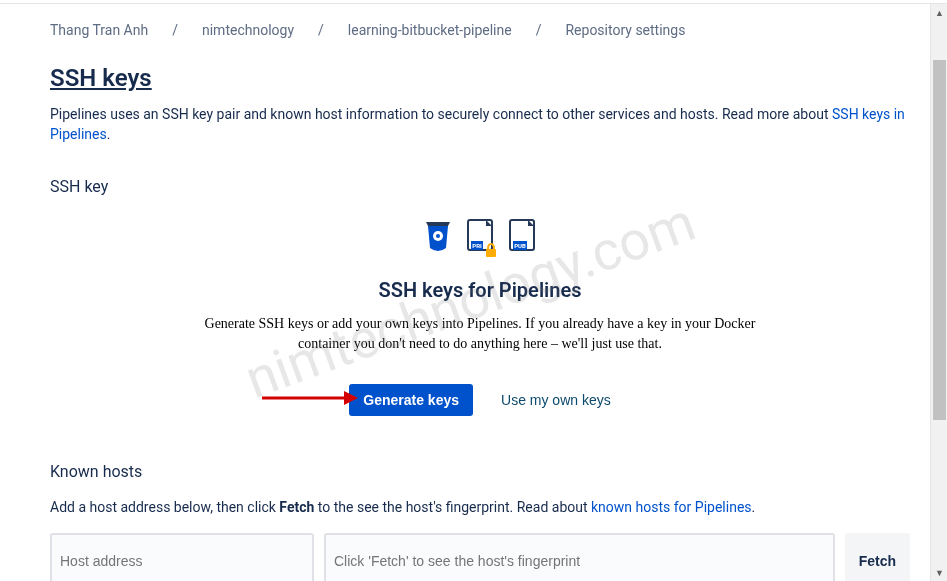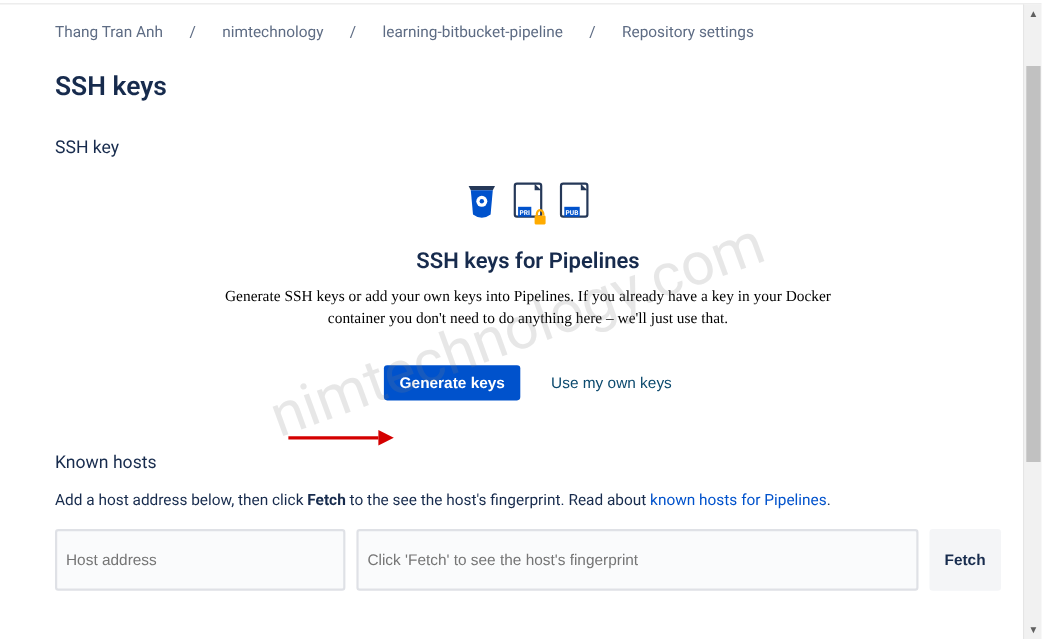--- a/index.html
+++ b/index.html
@@ -11,21 +11,21 @@
       height: 581px;
       overflow: hidden;
       position: relative;
     }
     .topbar { height: 4px; background: #fff; border-bottom: 1px solid #e5e5e5; }
     .content-wrap { display: flex; height: 577px;}
     .main { flex: 1; padding: 18px 20px 40px 50px; overflow: hidden;}
     .breadcrumb { font-size: 14px; color: #5e6c84; display:flex; align-items:center; flex-wrap:wrap;gap:16px;}
     .breadcrumb a { color: #5e6c84; text-decoration: none; }
     .breadcrumb .sep { margin: 0 8px; color:#5e6c84;}
-    h1.page-title { font-size: 24px; font-weight: 600; color:#172b4d; margin-top: 26px;}
+    h1.page-title { font-size: 24px; font-weight: 600; color:#172b4d; margin-top: 26px; text-decoration: underline;}
     .desc { font-size: 14px; color:#172b4d; margin-top: 12px; line-height:1.45;}
     .desc a, .link { color:#0052cc; text-decoration:none;}
     h2.section { font-size: 16px; font-weight:400; margin-top: 32px; color:#172b4d;}
     .pipelines-icons { display:flex; justify-content:center; gap: 12px; margin-top: 22px;}
     .pipelines-title { text-align:center; font-size: 20px; font-weight:600; margin-top: 22px; color:#172b4d;}
     .pipelines-desc { text-align:center; font-size:14px; color:#000000; max-width: 560px; margin: 12px auto 0; line-height:1.45;font-family:Liberation Serif, serif;}
     .btn-row { display:flex; justify-content:center; align-items:center; gap: 28px; margin-top: 30px;}
     .btn-primary { background:#0052cc; color:#fff; border:none; border-radius:3px; padding: 8px 14px; font-size:14px; font-weight:600; cursor:pointer;}
     .btn-subtle { background:transparent; border:none; color:#0c4a6e; font-size:14px; font-weight:400; cursor:pointer;}
     .known-desc { font-size:14px; margin-top:18px; color:#172b4d;}
@@ -52,20 +52,23 @@
       <a href="#">Thang Tran Anh</a>
       <span class="sep">/</span>
       <a href="#">nimtechnology</a>
       <span class="sep">/</span>
       <a href="#">learning-bitbucket-pipeline</a>
       <span class="sep">/</span>
       <a href="#">Repository settings</a>
     </nav>
 
     <h1 class="page-title">SSH keys</h1>
+    <p class="desc">
+      <span>Pipelines uses an SSH key pair and known host information to securely connect to other services and hosts. Read more about </span><a href="#" class="link">SSH keys in Pipelines</a><span>.</span>
+    </p>
 
     <h2 class="section">SSH key</h2>
 
     <div class="pipelines-icons">
       <span>
         <svg width="32" height="34" viewBox="0 0 32 34">
           <path d="M4 4 L28 4 L26 8 L6 8 Z" fill="#253858"></path>
           <path d="M6 8 L26 8 L24 30 Q16 36 8 30 Z" fill="#0052cc"></path>
           <circle cx="16" cy="18" r="5" fill="#fff"></circle>
           <circle cx="16" cy="18" r="2" fill="#0052cc"></circle>

